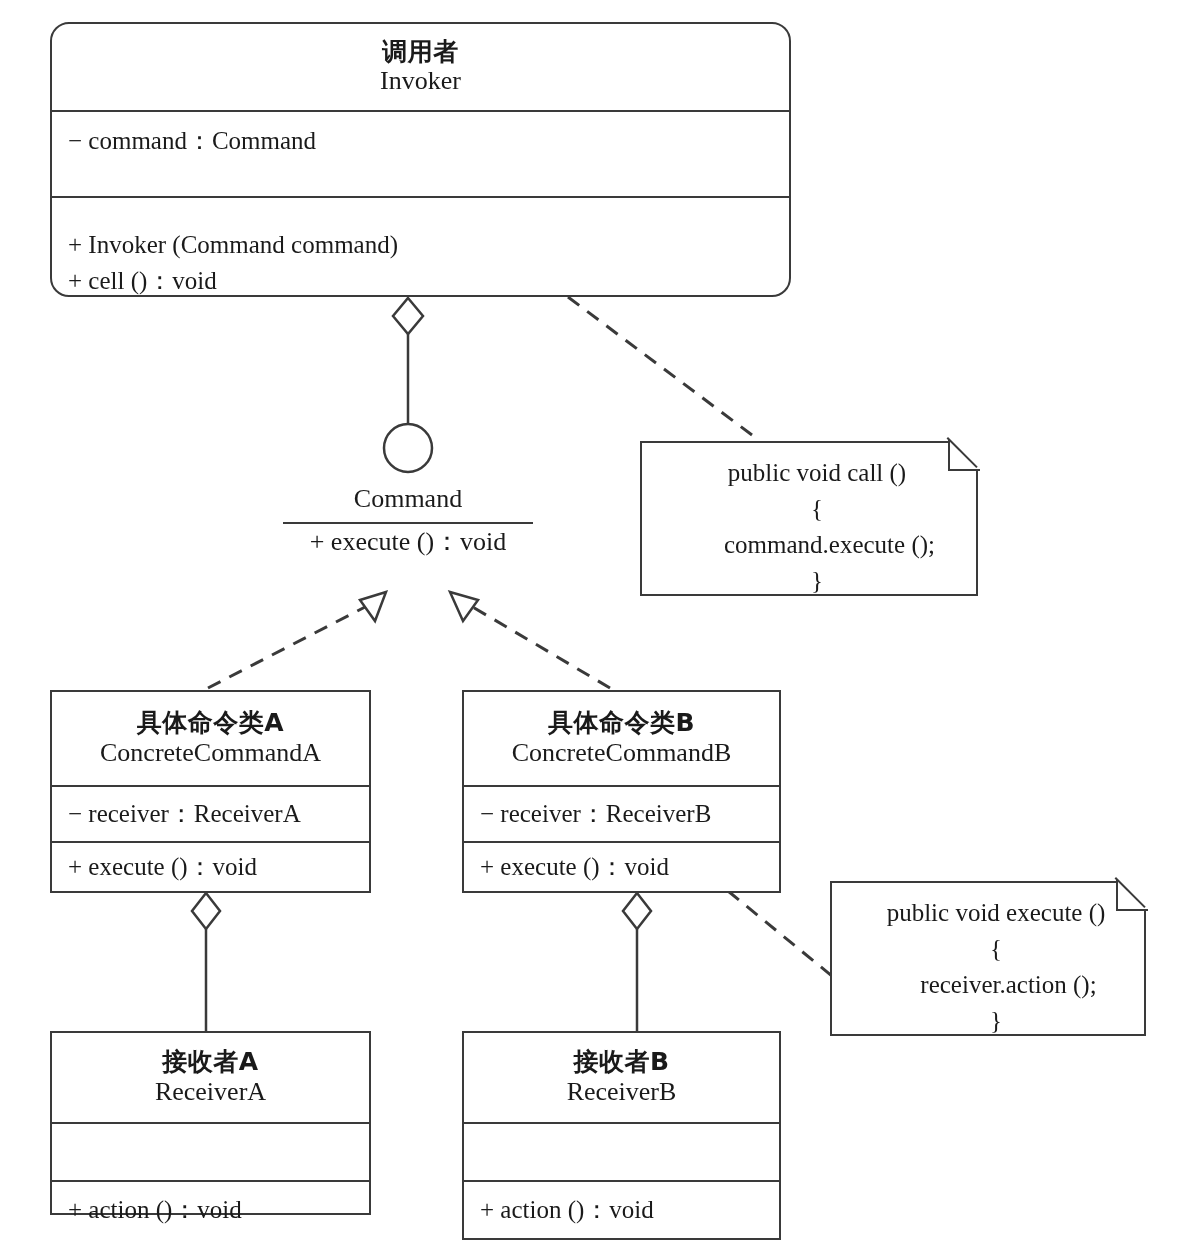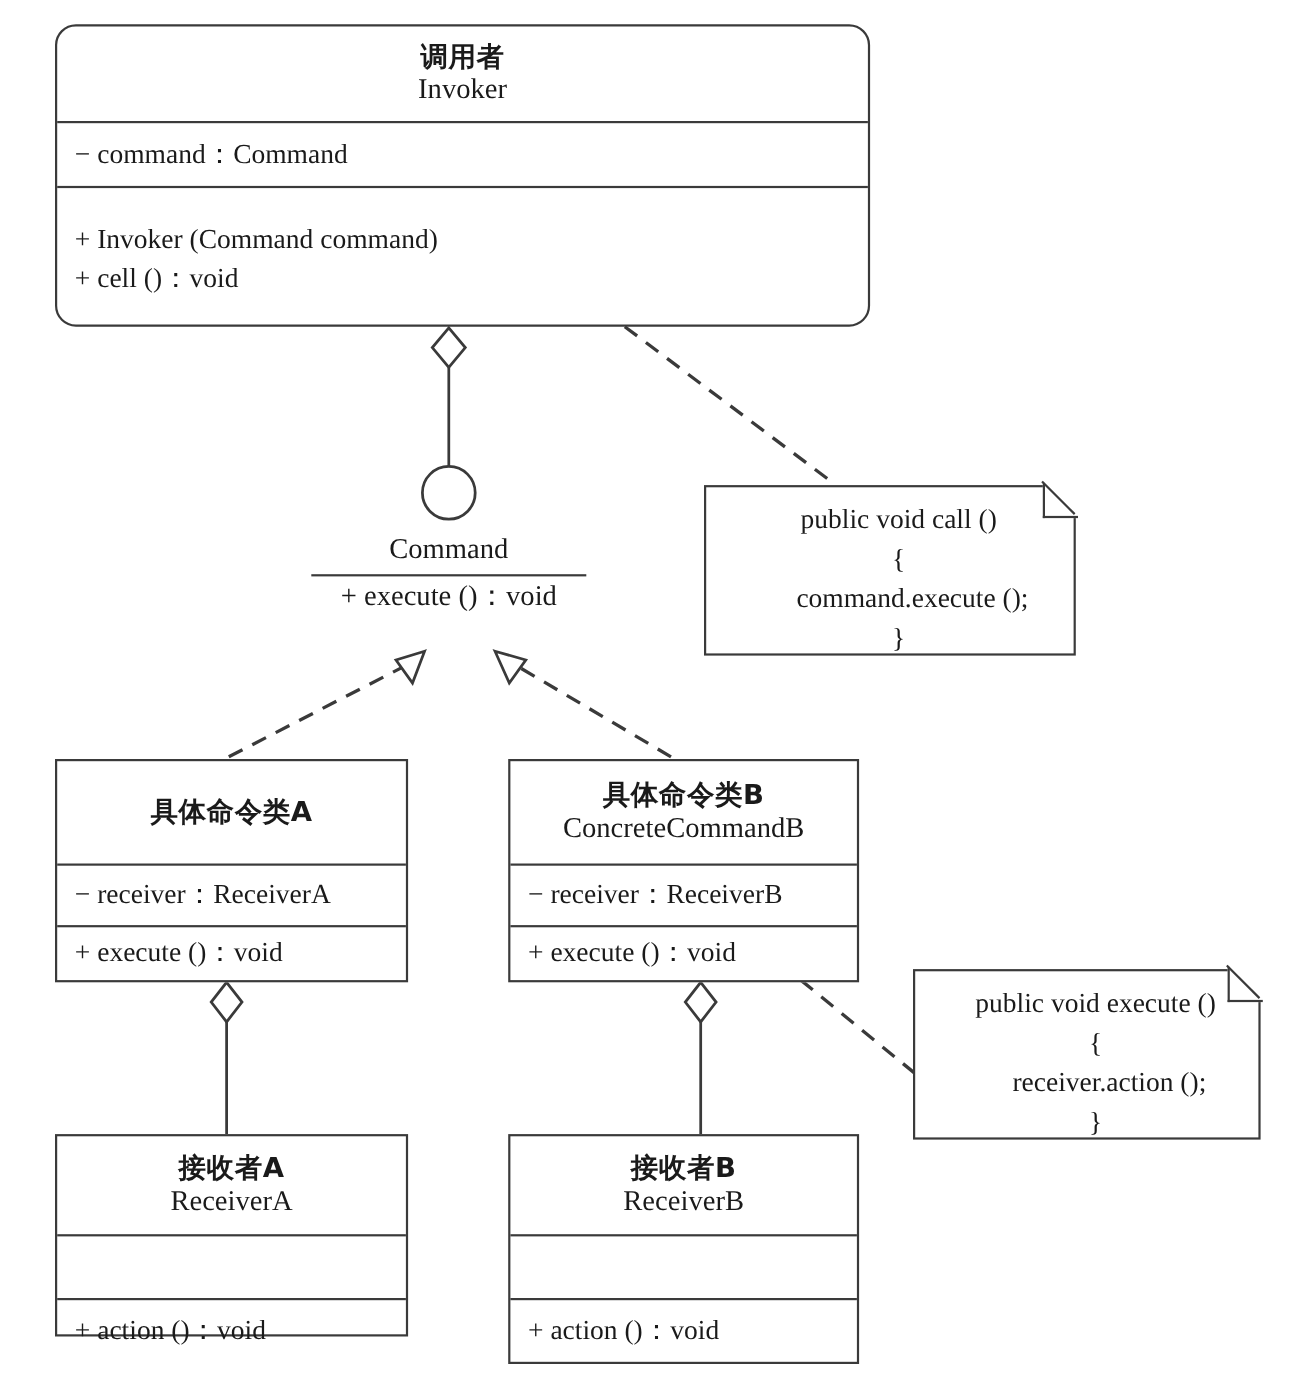--- a/index.html
+++ b/index.html
@@ -178,33 +178,34 @@
   </svg>
 
   <div class="uml-class" style="left:50px; top:22px; width:741px; height:275px;border-radius:19px;">
     <div class="compartment cmp-title" style="height:86px;">
       <div class="title-cn">调用者</div>
       <div class="title-en">Invoker</div>
     </div>
     <div class="compartment cmp-members" style="height:59px;">
       <div class="member">− command：Command</div>
     </div>
-    <div class="compartment cmp-members" style="height:126px; padding-top:6px;">
+    <div class="compartment cmp-members" style="height:126px; padding-top:6px;margin-top:27px;">
       <div class="member">+ Invoker (Command command)</div>
       <div class="member">+ cell ()：void</div>
     </div>
   </div>
 
   <div class="iface-label" style="left:283px; top:485px; width:250px;">Command</div>
   <div class="iface-rule" style="left:283px; top:522px; width:250px;"></div>
   <div class="iface-label" style="left:283px; top:528px; width:250px;">+ execute ()：void</div>
 
   <div class="uml-class" style="left:50px; top:690px; width:321px; height:203px;">
     <div class="compartment cmp-title" style="height:93px;">
       <div class="title-cn">具体命令类A</div>
+      <div class="title-en">ConcreteCommandA</div>
     </div>
     <div class="compartment cmp-members" style="height:56px;">
       <div class="member">− receiver：ReceiverA</div>
     </div>
     <div class="compartment cmp-members" style="height:50px;">
       <div class="member">+ execute ()：void</div>
     </div>
   </div>
 
   <div class="uml-class" style="left:462px; top:690px; width:319px; height:203px;">

